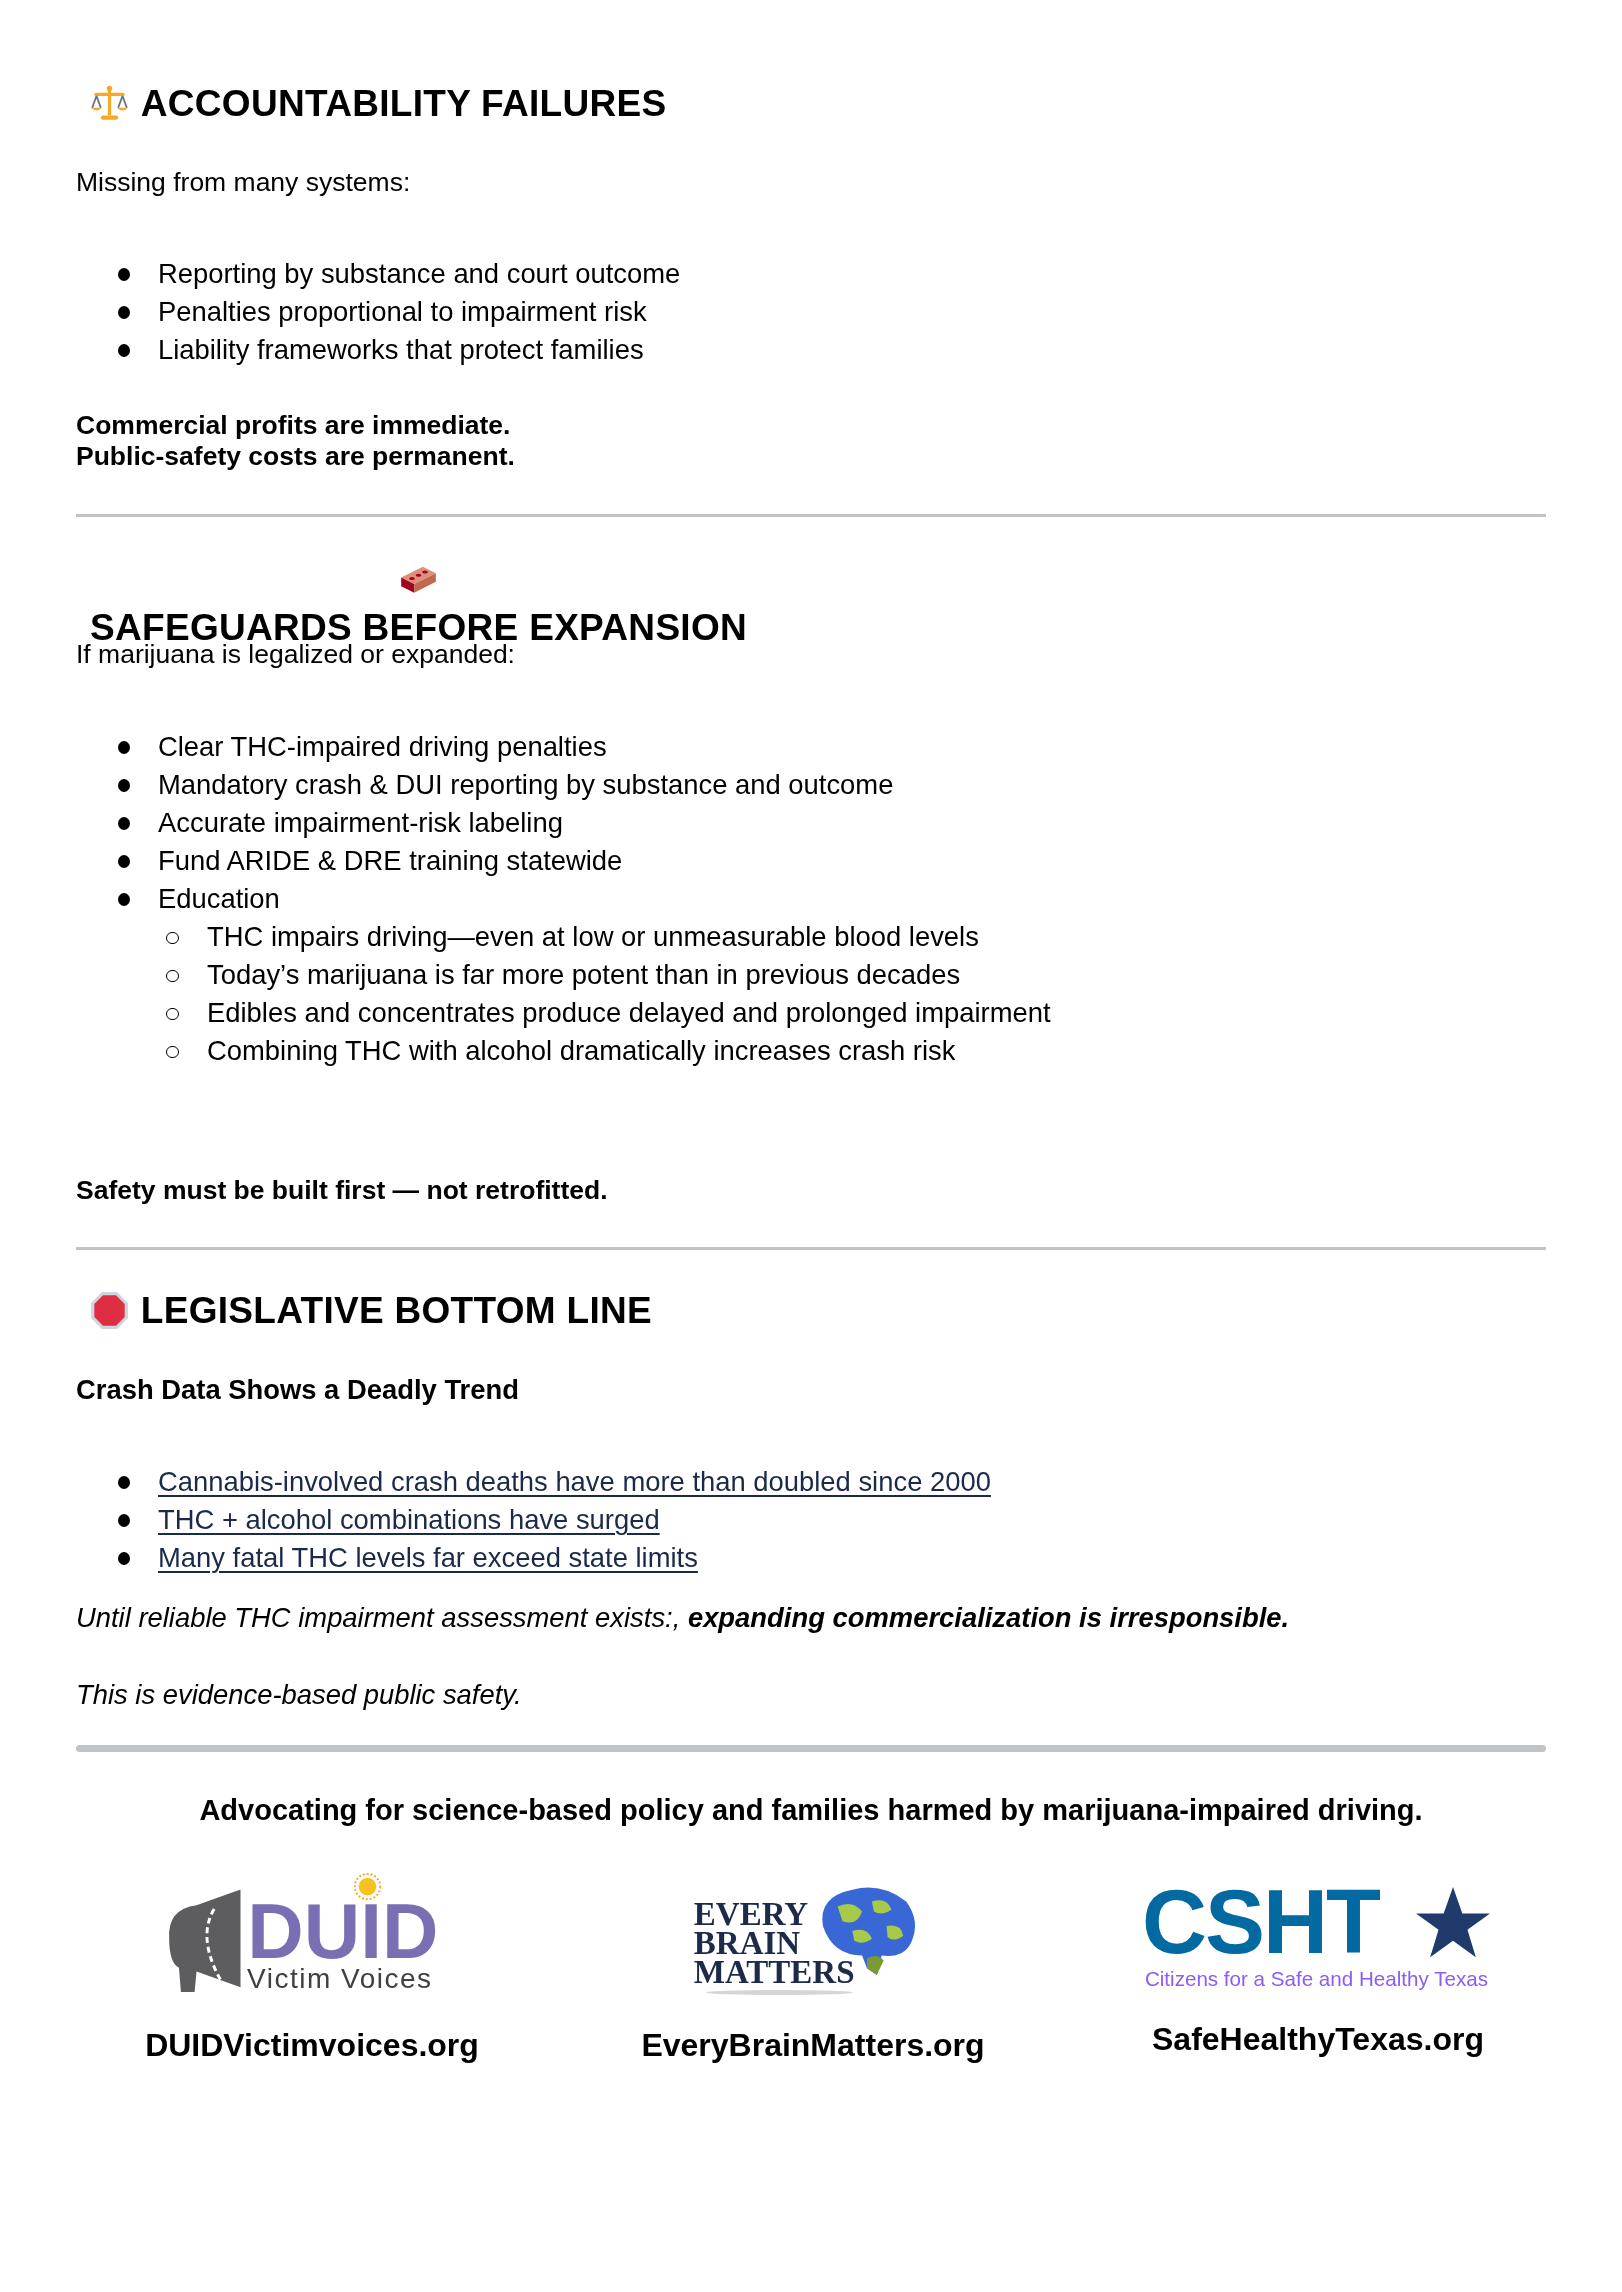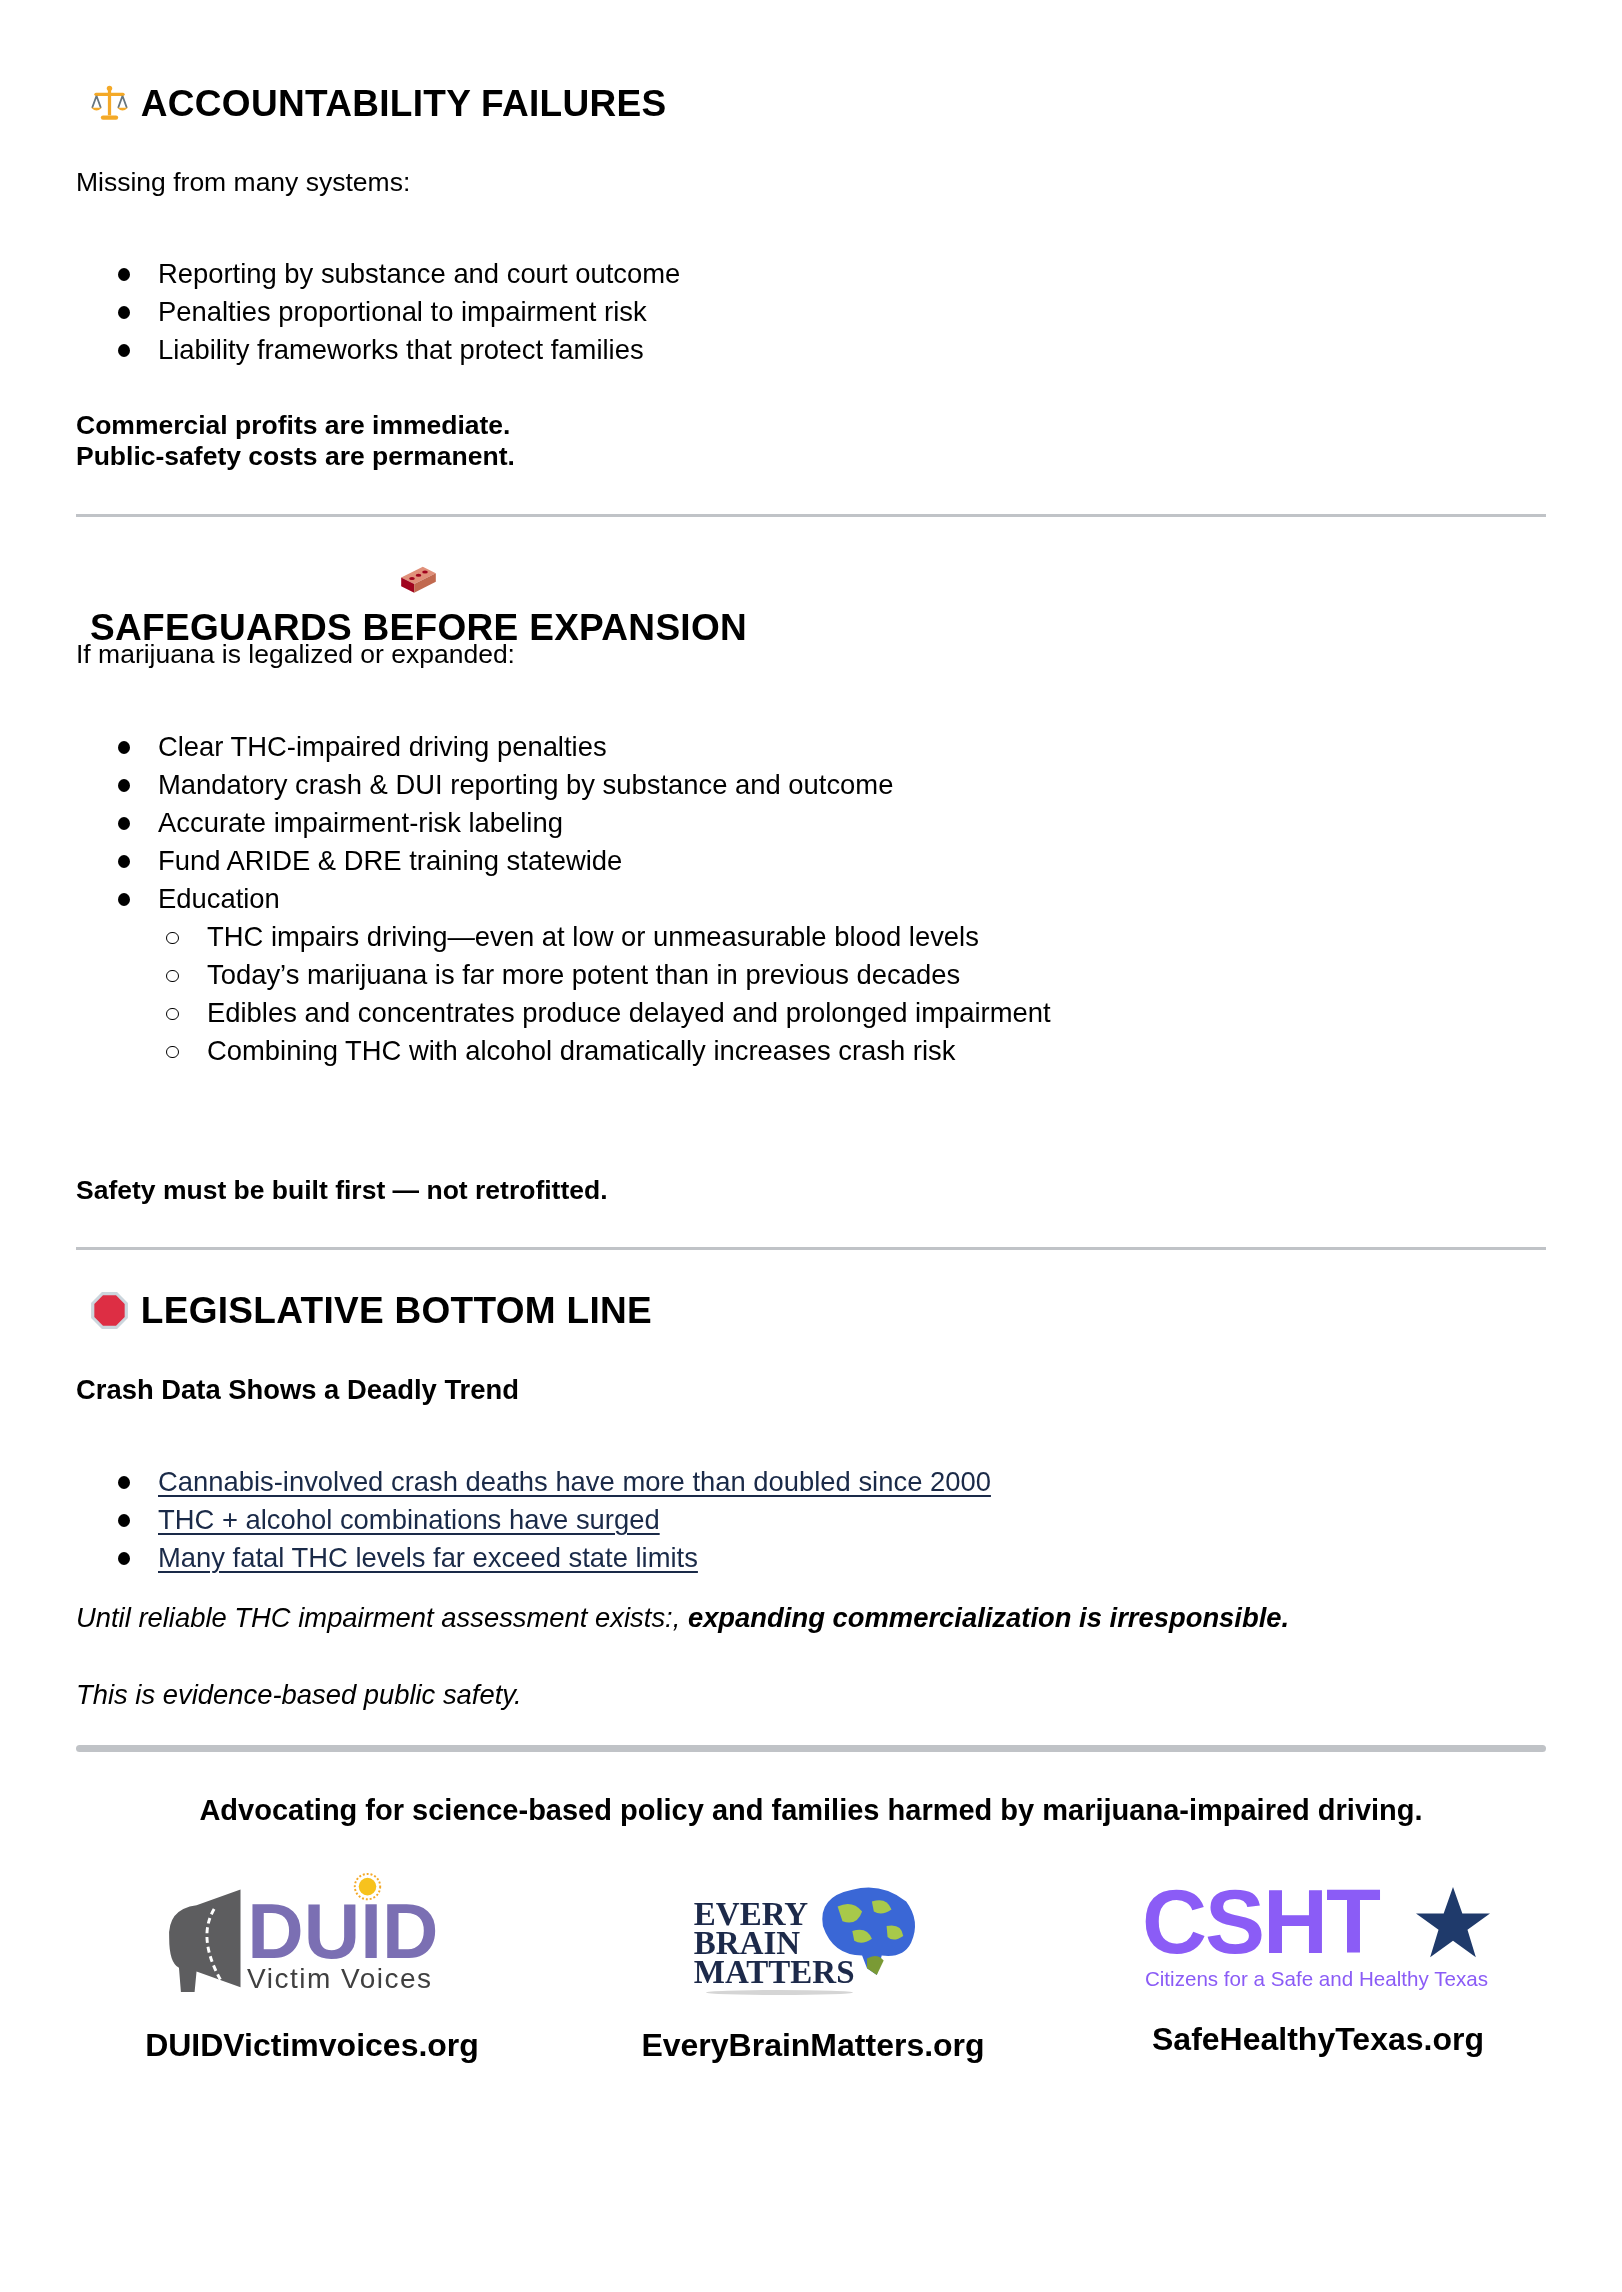--- a/index.html
+++ b/index.html
@@ -173,21 +173,21 @@
     <path d="M25 25 Q40 18 50 30 Q45 45 30 40 Z" fill="#a8c94a"></path>
     <path d="M60 20 Q75 15 80 28 Q70 35 62 30 Z" fill="#a8c94a"></path>
     <path d="M40 50 Q55 45 60 58 Q50 65 42 60 Z" fill="#a8c94a"></path>
     <path d="M75 45 Q90 42 92 55 Q82 62 76 56 Z" fill="#a8c94a"></path>
     <path d="M55 78 Q65 72 72 80 L65 95 L55 88 Z" fill="#7a9a35"></path>
   </svg>
   <div style="position:absolute; left:19.6px; top:108px; width:147px; height:4.9px; border-radius:50%; background:#d5d5d5;"></div>
 </div>
 
 <div class="logo-csht">
-  <div style="position:absolute; left:0; top:0; font-weight:bold; font-size:90px; line-height:90px; color:#8b5cf6; letter-spacing:-2px;">CSHT</div>
+  <div style="position:absolute; left:0; top:0; font-weight:bold; font-size:90px; line-height:90px; color:#0369a1; letter-spacing:-2px;">CSHT</div>
   <svg style="position:absolute; left:272px; top:9.8px;" width="78" height="74" viewBox="0 0 24 23">
     <polygon points="12,0 14.9,8.2 23.5,8.2 16.5,13.3 19.1,21.8 12,16.7 4.9,21.8 7.5,13.3 0.5,8.2 9.1,8.2" fill="#1f3a6b"></polygon>
   </svg>
   <div style="position:absolute; left:2.9px; top:90px; font-size:20.6px; color:#8b5cf6; white-space:nowrap;">Citizens for a Safe and Healthy Texas</div>
 </div>
 
 <div class="org" style="left:116px; top:2027px; width:392px;">
   <div class="url">DUIDVictimvoices.org</div>
 </div>
 <div class="org" style="left:617px; top:2027px; width:392px;">

